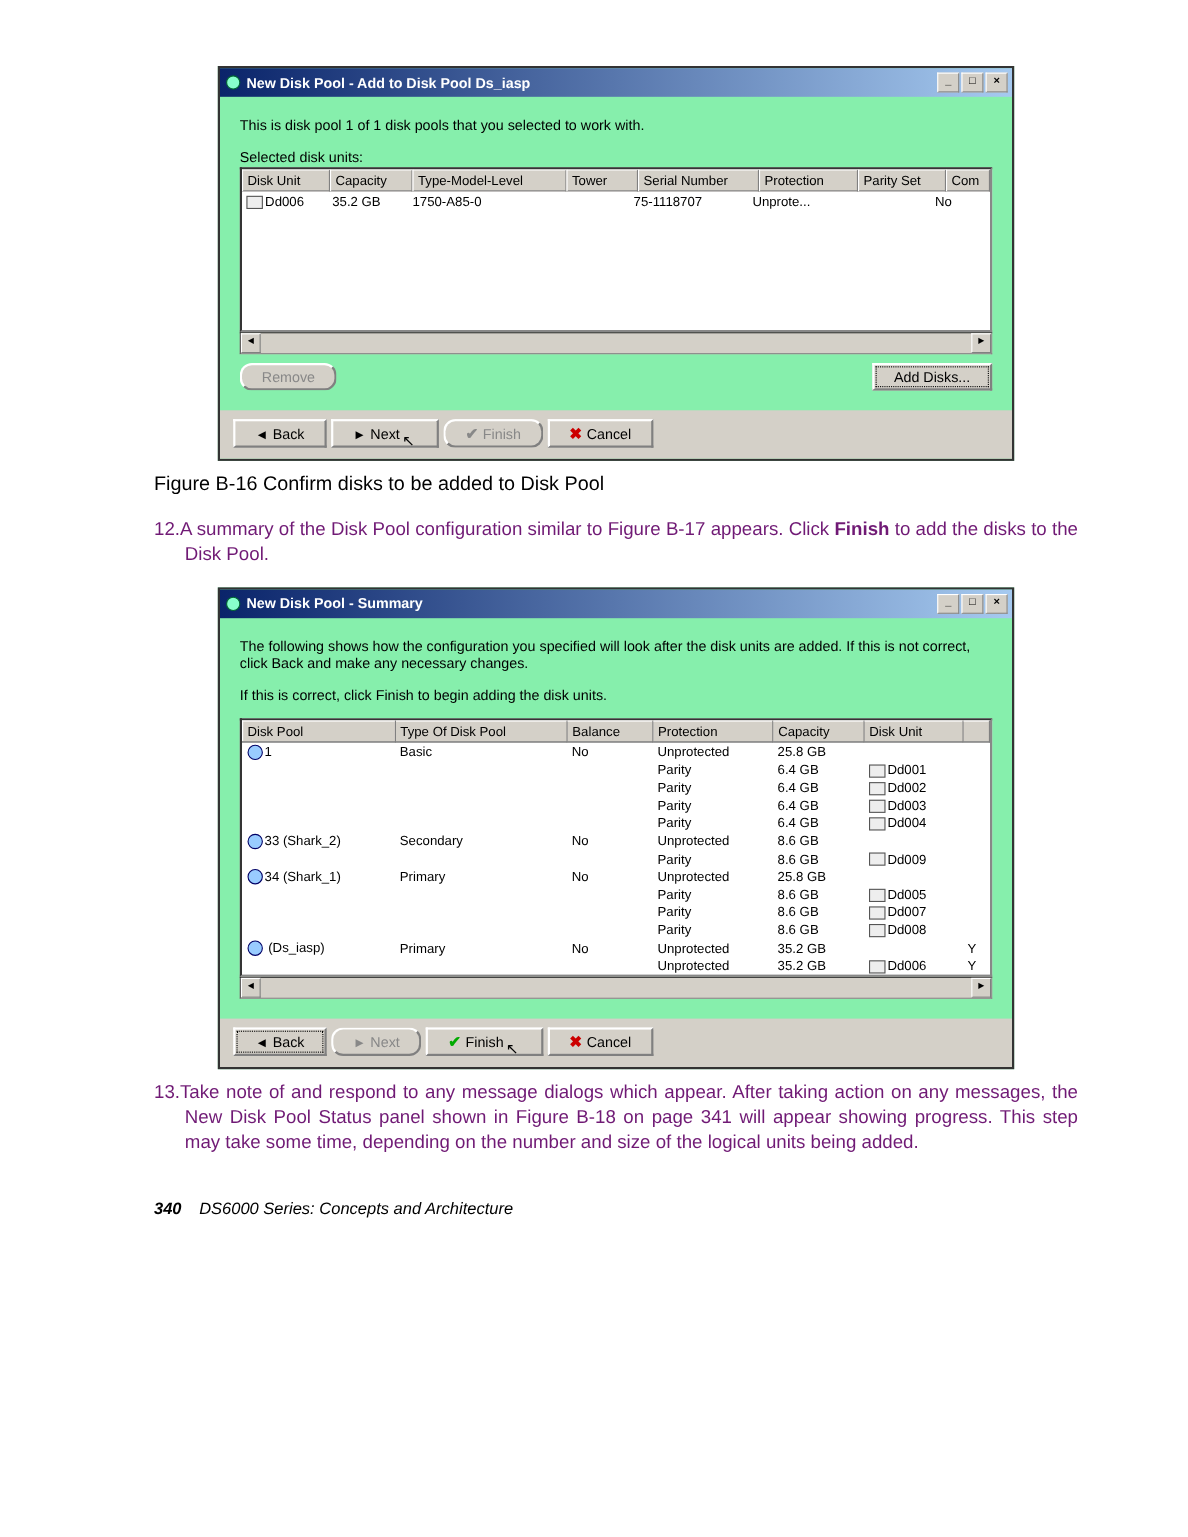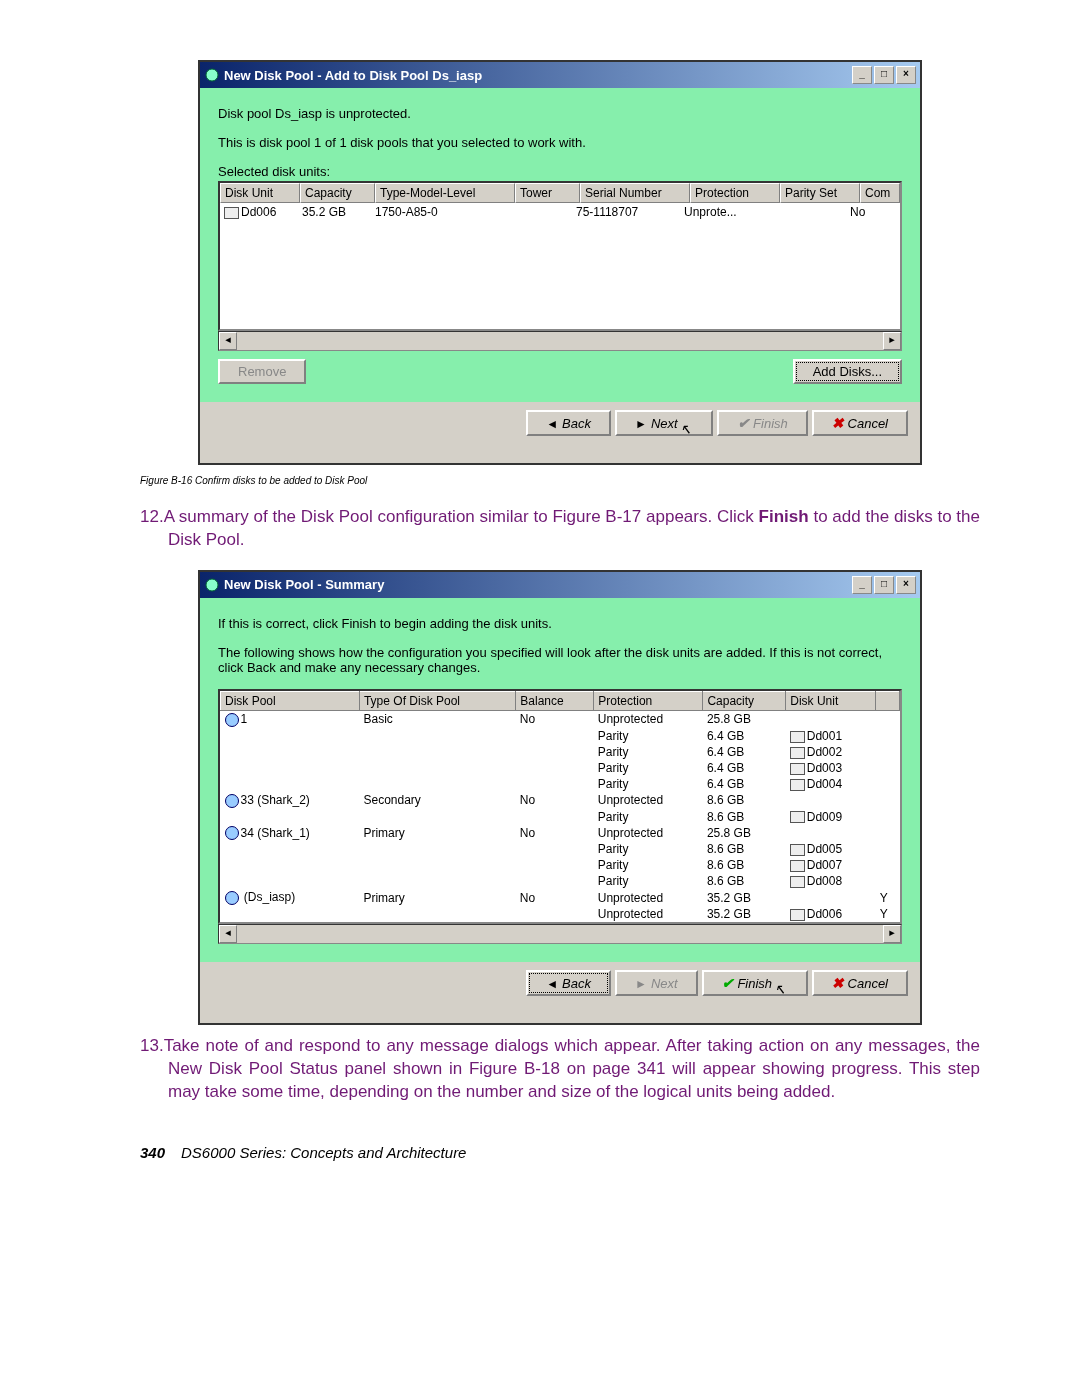--- a/index.html
+++ b/index.html
@@ -109,29 +109,28 @@
   .btn3d {
     background: #d4d0c8;
     border: 2px solid;
     border-color: #fff #808080 #808080 #fff;
     padding: 3px 18px;
     font-size: 13px;
     display: inline-flex;
     align-items: center;
     gap: 4px;
   }
-  .btn3d.disabled { color: #888; }
+  .btn3d.disabled { color: #888; border-radius: 11px; }
   .btn3d.dashed { outline: 1px dotted #000; outline-offset: -4px; }
   .wizard-btns {
     display: flex;
-    justify-content: flex-end;
+    justify-content: flex-start;
     gap: 4px;
-    padding: 8px 12px 27px 12px;
-    background: #d4d0c8;
-    font-style: italic;
+    padding: 8px 12px 10px 12px;
+    background: #d4d0c8;
   }
   .ico-arrow-left::before { content:"◄"; color:#000; font-size:12px;}
   .ico-arrow-right::before { content:"►"; color:#000; font-size:12px;}
   .ico-arrow-right.grey::before { color:#888; }
   .ico-check::before { content:"✔"; color:#0a0; font-weight:bold; font-size:14px;}
   .ico-check.grey::before { color:#888; }
   .ico-x::before { content:"✖"; color:#c00; font-weight:bold; font-size:14px;}
   .pool-ico {
     display:inline-block;
     width:12px; height:12px;
@@ -143,22 +142,21 @@
   }
   .du-ico {
     display:inline-block;
     width:13px; height:10px;
     border:1px solid #555;
     background:#eee;
     vertical-align:middle;
     margin-right:2px;
   }
   .caption {
-    font-style: italic;
-    font-size: 10px;
+    font-size: 18px;
     margin: 4px 0 20px 0;
   }
   .body-text {
     font-size: 17px;
     color: #701a75;
     line-height: 1.35;
     margin: 0 0 18px 0;
     text-align: justify;
   }
   .step-indent { margin-left: 28px; text-indent: -28px; }
@@ -207,21 +205,20 @@
       <svg class="icon" viewBox="0 0 16 16">
           <circle cx="8" cy="8" r="6" fill="#8fc" stroke="#063"></circle>
         </svg>
       <span>New Disk Pool - Add to Disk Pool Ds_iasp</span>
       <span class="spacer"></span>
       <span class="winbtn">_</span>
       <span class="winbtn">□</span>
       <span class="winbtn">×</span>
     </div>
     <div class="dlg-body">
-      <p>Disk pool Ds_iasp is unprotected.</p>
       <p>This is disk pool 1 of 1 disk pools that you selected to work with.</p>
       <p style="margin-bottom:2px;">Selected disk units:</p>
 
       <div class="disk-table">
         <div class="table-head">
           <div style="width:70px">Disk Unit</div>
           <div style="width:65px">Capacity</div>
           <div style="width:130px">Type-Model-Level</div>
           <div style="width:55px">Tower</div>
           <div style="width:100px">Serial Number</div>
@@ -284,22 +281,22 @@
       <svg class="icon" viewBox="0 0 16 16">
           <circle cx="8" cy="8" r="6" fill="#8fc" stroke="#063"></circle>
         </svg>
       <span>New Disk Pool - Summary</span>
       <span class="spacer"></span>
       <span class="winbtn">_</span>
       <span class="winbtn">□</span>
       <span class="winbtn">×</span>
     </div>
     <div class="dlg-body">
+      <p>The following shows how the configuration you specified will look after the disk units are added.  If this is not correct, click Back and make any necessary changes.</p>
       <p>If this is correct, click Finish to begin adding the disk units.</p>
-      <p>The following shows how the configuration you specified will look after the disk units are added.  If this is not correct, click Back and make any necessary changes.</p>
 
       <div class="sum-table">
         <table>
           <thead>
             <tr id="sum-head-row">
                 <th>Disk Pool</th>
                 <th>Type Of Disk Pool</th>
                 <th>Balance</th>
                 <th>Protection</th>
                 <th>Capacity</th>

